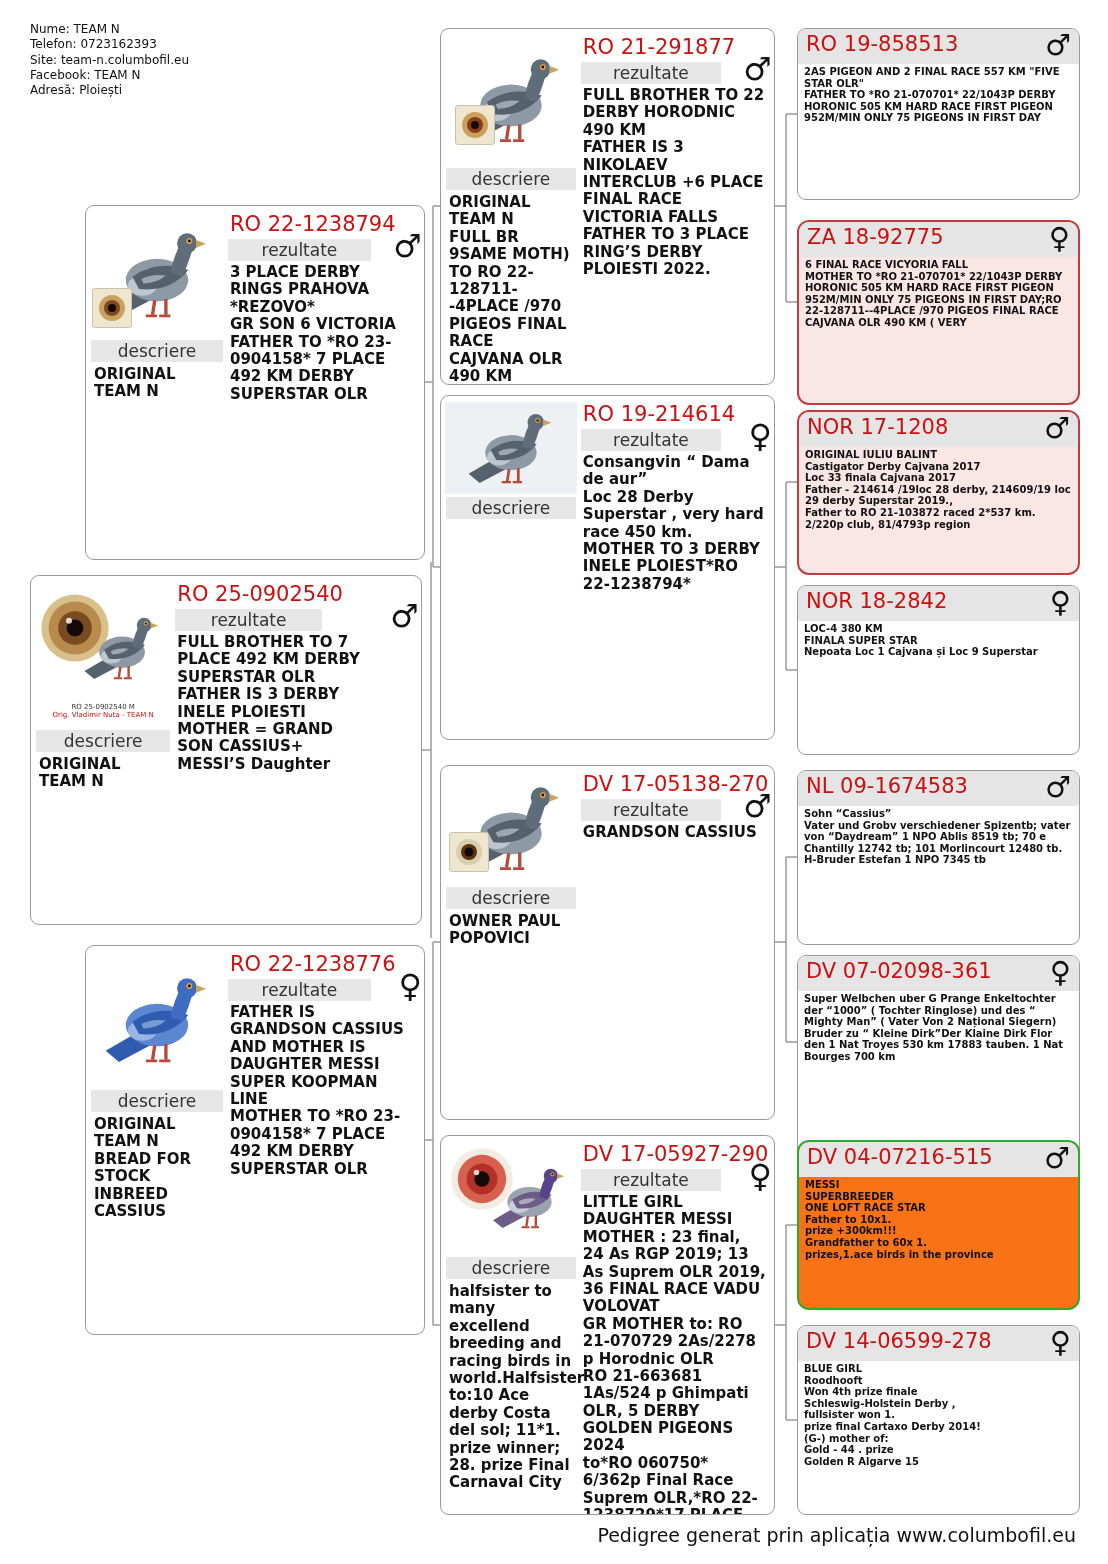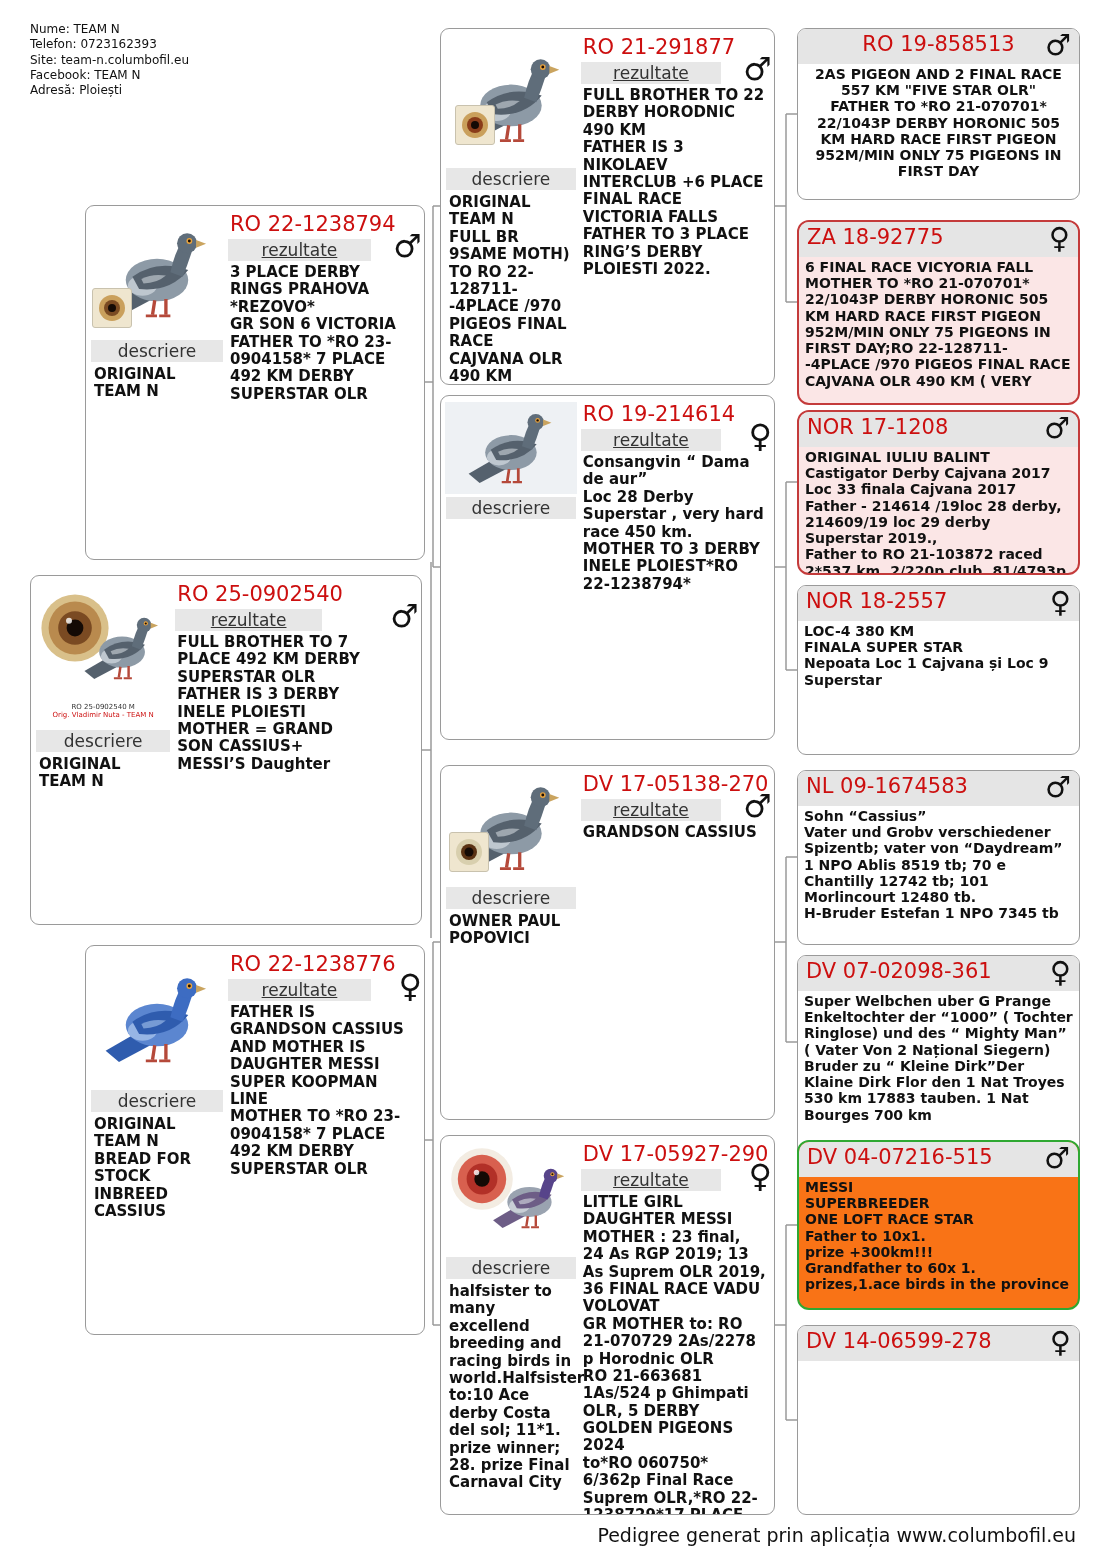--- a/index.html
+++ b/index.html
@@ -17,21 +17,21 @@
         border-radius:9px;overflow:hidden;}
   .ring{color:#cc0f0f;font-size:21px;font-weight:400;white-space:nowrap;}
   .band{background:#e7e7e7;text-align:center;font-size:17px;color:#333;padding:1px 2px;}
   .sex{position:absolute;font-size:32px;font-weight:600;color:#111;line-height:1;}
 
   
   .photo{display:flex;}
   .pcol{width:42%;box-sizing:border-box;}
   .rcol{width:58%;box-sizing:border-box;position:relative;padding-right:6px;}
   .rcol .ring{padding:6px 0 3px 2px;}
-  .rcol .band{margin-right:47px;text-decoration:underline;}
+  .rcol .band{margin-right:47px;}
   .rcol .sex{top:24px;right:2px;}
   .rtext,.dtext{font-weight:bold;font-size:15px;line-height:1.16;white-space:pre-line;}
   .rtext{padding:3px 2px 0 2px;}
   .pcol .band{margin:3px 5px;}
   .dtext{padding:1px 8px 0 8px;}
   .pimg{position:relative;margin:6px 4px 0 4px;}
   .pimg svg.bird{width:100%;height:100%;}
   .pimg{--pb:#8d9aa6;--pw:#55616d;--ph:#5f6d7a;--pl:#cfd6dc;}
   .pimg.blue{--pb:#5b86d0;--pw:#2f5cae;--ph:#3d6cc2;--pl:#a9c4ec;}
   .pimg.violet{--pb:#9aa3b0;--pw:#6d5d86;--ph:#57448a;--pl:#d8dde3;}
@@ -40,37 +40,37 @@
   .thumb{position:absolute;width:38px;height:38px;border:1px solid #c9c2ae;background:#efe6cf;
          border-radius:3px;display:flex;align-items:center;justify-content:center;}
   .caption{position:absolute;left:50%;transform:translateX(-50%);bottom:-14px;width:100%;
            text-align:center;font-size:7px;line-height:1.2;white-space:pre-line;}
   .caption .c1{color:#333;}
   .caption .c2{color:#cc0f0f;display:block;}
 
   
   .tcard .thead{position:relative;background:#e5e5e5;height:35px;padding:3px 8px 0 8px;box-sizing:border-box;}
   .tcard .thead .sex{top:2px;right:8px;font-size:29px;}
-  .tcard .tbody{font-weight:bold;font-size:14px;line-height:1.16;white-space:pre-line;
+  .tcard .tbody{font-weight:bold;font-size:10px;line-height:1.16;white-space:pre-line;
                 padding:2px 6px 2px 6px;overflow:hidden;}
   .theme-red{border:2.5px solid #c43b3b;background:#fbe6e6;border-radius:12px;margin-top:10px;}
   .theme-green{border:2.5px solid #2fa832;background:#f97316;border-radius:12px;}
 
   
   #footer{position:absolute;right:32px;bottom:18px;font-size:19px;color:#111;}
 
   
   #card-father{left:85px;top:205px;width:340px;height:355px;}
   #card-subject{left:30px;top:575px;width:392px;height:350px;}
   #card-mother{left:85px;top:945px;width:340px;height:390px;}
   #card-ff{left:440px;top:28px;width:335px;height:357px;}
   #card-fm{left:440px;top:395px;width:335px;height:345px;}
   #card-mf{left:440px;top:765px;width:335px;height:355px;}
   #card-mm{left:440px;top:1135px;width:335px;height:380px;}
-  #card-fff{left:797px;top:28px;width:283px;height:172px;text-align:center;}
+  #card-fff{left:797px;top:28px;width:283px;height:172px;}
   #card-ffm{left:797px;top:210px;width:283px;height:185px;}
   #card-fmf{left:797px;top:400px;width:283px;height:165px;}
   #card-fmm{left:797px;top:585px;width:283px;height:170px;}
   #card-mff{left:797px;top:770px;width:283px;height:175px;}
   #card-mfm{left:797px;top:955px;width:283px;height:208px;}
   #card-mmf{left:797px;top:1140px;width:283px;height:170px;}
   #card-mmm{left:797px;top:1325px;width:283px;height:190px;}
 
   #card-father .pimg{height:125px;}
   #card-subject .pimg{height:132px;}
@@ -398,21 +398,21 @@
     <div class="thead"><span class="ring">NOR 17-1208</span>
       <span class="sex">♂</span></div>
     <div class="tbody">ORIGINAL IULIU BALINT
 Castigator Derby Cajvana 2017
 Loc 33 finala Cajvana 2017
 Father - 214614 /19loc 28 derby, 214609/19 loc 29 derby Superstar 2019.,
 Father to RO 21-103872 raced 2*537 km. 2/220p club, 81/4793p region</div>
   </div>
 
   <div class="card tcard" id="card-fmm">
-    <div class="thead"><span class="ring">NOR 18-2557</span>
+    <div class="thead"><span class="ring">NOR 18-2842</span>
       <span class="sex">♀</span></div>
     <div class="tbody">LOC-4 380 KM
 FINALA SUPER STAR
 Nepoata Loc 1 Cajvana și Loc 9 Superstar</div>
   </div>
 
   <div class="card tcard" id="card-mff">
     <div class="thead"><span class="ring">NL 09-1674583</span>
       <span class="sex">♂</span></div>
     <div class="tbody">Sohn “Cassius”
@@ -434,16 +434,25 @@
 ONE LOFT RACE STAR
 Father to 10x1.
 prize +300km!!!
 Grandfather to 60x 1.
 prizes,1.ace birds in the province</div>
   </div>
 
   <div class="card tcard" id="card-mmm">
     <div class="thead"><span class="ring">DV 14-06599-278</span>
       <span class="sex">♀</span></div>
+    <div class="tbody">BLUE GIRL
+Roodhooft
+Won 4th prize finale
+Schleswig-Holstein Derby ,
+fullsister won 1.
+prize final Cartaxo Derby 2014!
+(G-) mother of:
+Gold - 44 . prize
+Golden R Algarve 15</div>
   </div>
 
   <div id="footer">Pedigree generat prin aplicația www.columbofil.eu</div>
 </div>
 
 </body></html>

